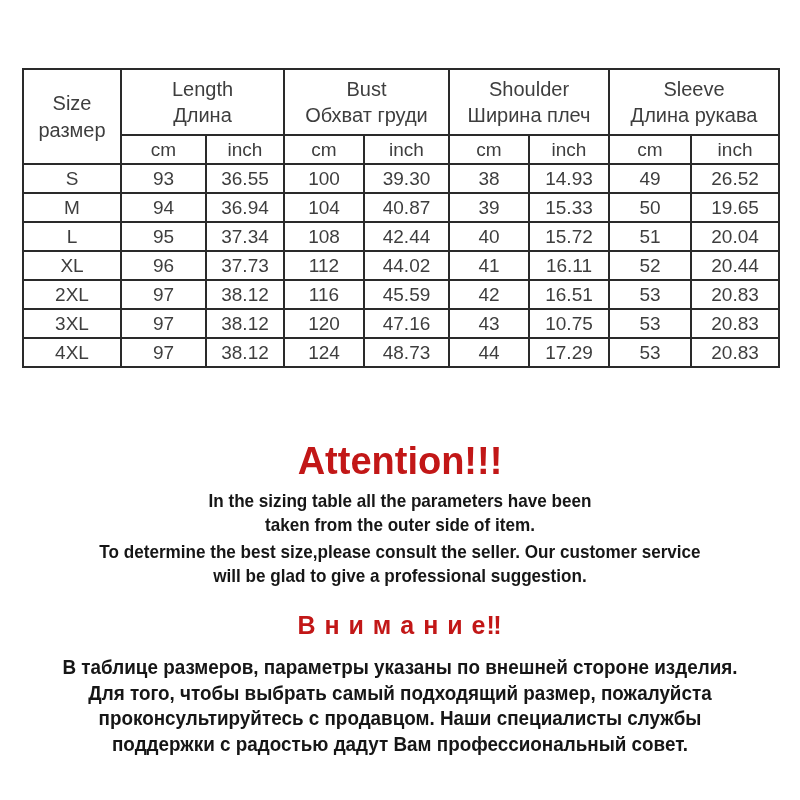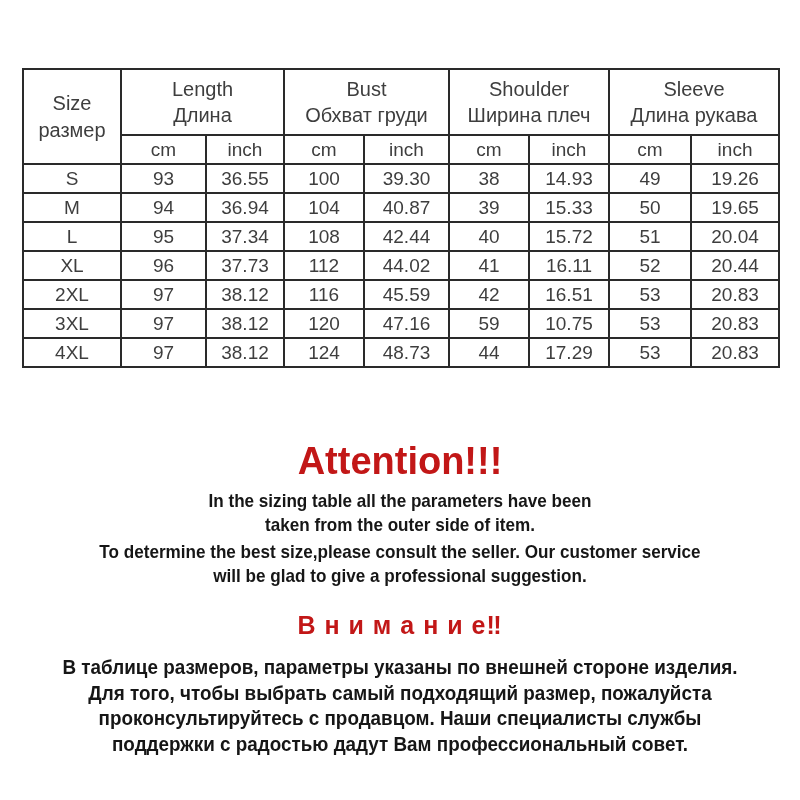--- a/index.html
+++ b/index.html
@@ -83,21 +83,21 @@
   </tr>
   <tr class="drow">
     <td style="border-color: rgb(42, 42, 42);">S</td>
     <td style="border-color: rgb(42, 42, 42);">93</td>
     <td style="border-color: rgb(42, 42, 42);">36.55</td>
     <td style="border-color: rgb(42, 42, 42);">100</td>
     <td style="border-color: rgb(42, 42, 42); border-radius: 10px;">39.30</td>
     <td style="border-color: rgb(42, 42, 42);">38</td>
     <td style="border-color: rgb(42, 42, 42);">14.93</td>
     <td style="border-color: rgb(42, 42, 42);">49</td>
-    <td style="border-color: rgb(42, 42, 42);">19.26</td>
+    <td style="border-color: rgb(42, 42, 42);">26.52</td>
   </tr>
   <tr class="drow">
     <td style="border-color: rgb(42, 42, 42);">M</td>
     <td style="border-color: rgb(42, 42, 42);">94</td>
     <td style="border-color: rgb(42, 42, 42);">36.94</td>
     <td style="border-color: rgb(42, 42, 42);">104</td>
     <td style="border-color: rgb(42, 42, 42);">40.87</td>
     <td style="border-color: rgb(42, 42, 42);">39</td>
     <td style="border-color: rgb(42, 42, 42);">15.33</td>
     <td style="border-color: rgb(42, 42, 42); margin-left: 47px;">50</td>
@@ -135,21 +135,21 @@
     <td style="border-color: rgb(42, 42, 42);">16.51</td>
     <td style="border-color: rgb(42, 42, 42);">53</td>
     <td style="border-color: rgb(42, 42, 42);">20.83</td>
   </tr>
   <tr class="drow">
     <td style="border-color: rgb(42, 42, 42);">3XL</td>
     <td style="border-color: rgb(42, 42, 42);">97</td>
     <td style="border-color: rgb(42, 42, 42);">38.12</td>
     <td style="border-color: rgb(42, 42, 42);">120</td>
     <td style="border-color: rgb(42, 42, 42);">47.16</td>
-    <td style="border-color: rgb(42, 42, 42);">59</td>
+    <td style="border-color: rgb(42, 42, 42);">43</td>
     <td style="border-color: rgb(42, 42, 42);">10.75</td>
     <td style="border-color: rgb(42, 42, 42);">53</td>
     <td style="border-color: rgb(42, 42, 42);">20.83</td>
   </tr>
   <tr class="drow">
     <td style="border-color: rgb(42, 42, 42);">4XL</td>
     <td style="border-color: rgb(42, 42, 42);">97</td>
     <td style="border-color: rgb(42, 42, 42);">38.12</td>
     <td style="border-color: rgb(42, 42, 42);">124</td>
     <td style="border-color: rgb(42, 42, 42);">48.73</td>

